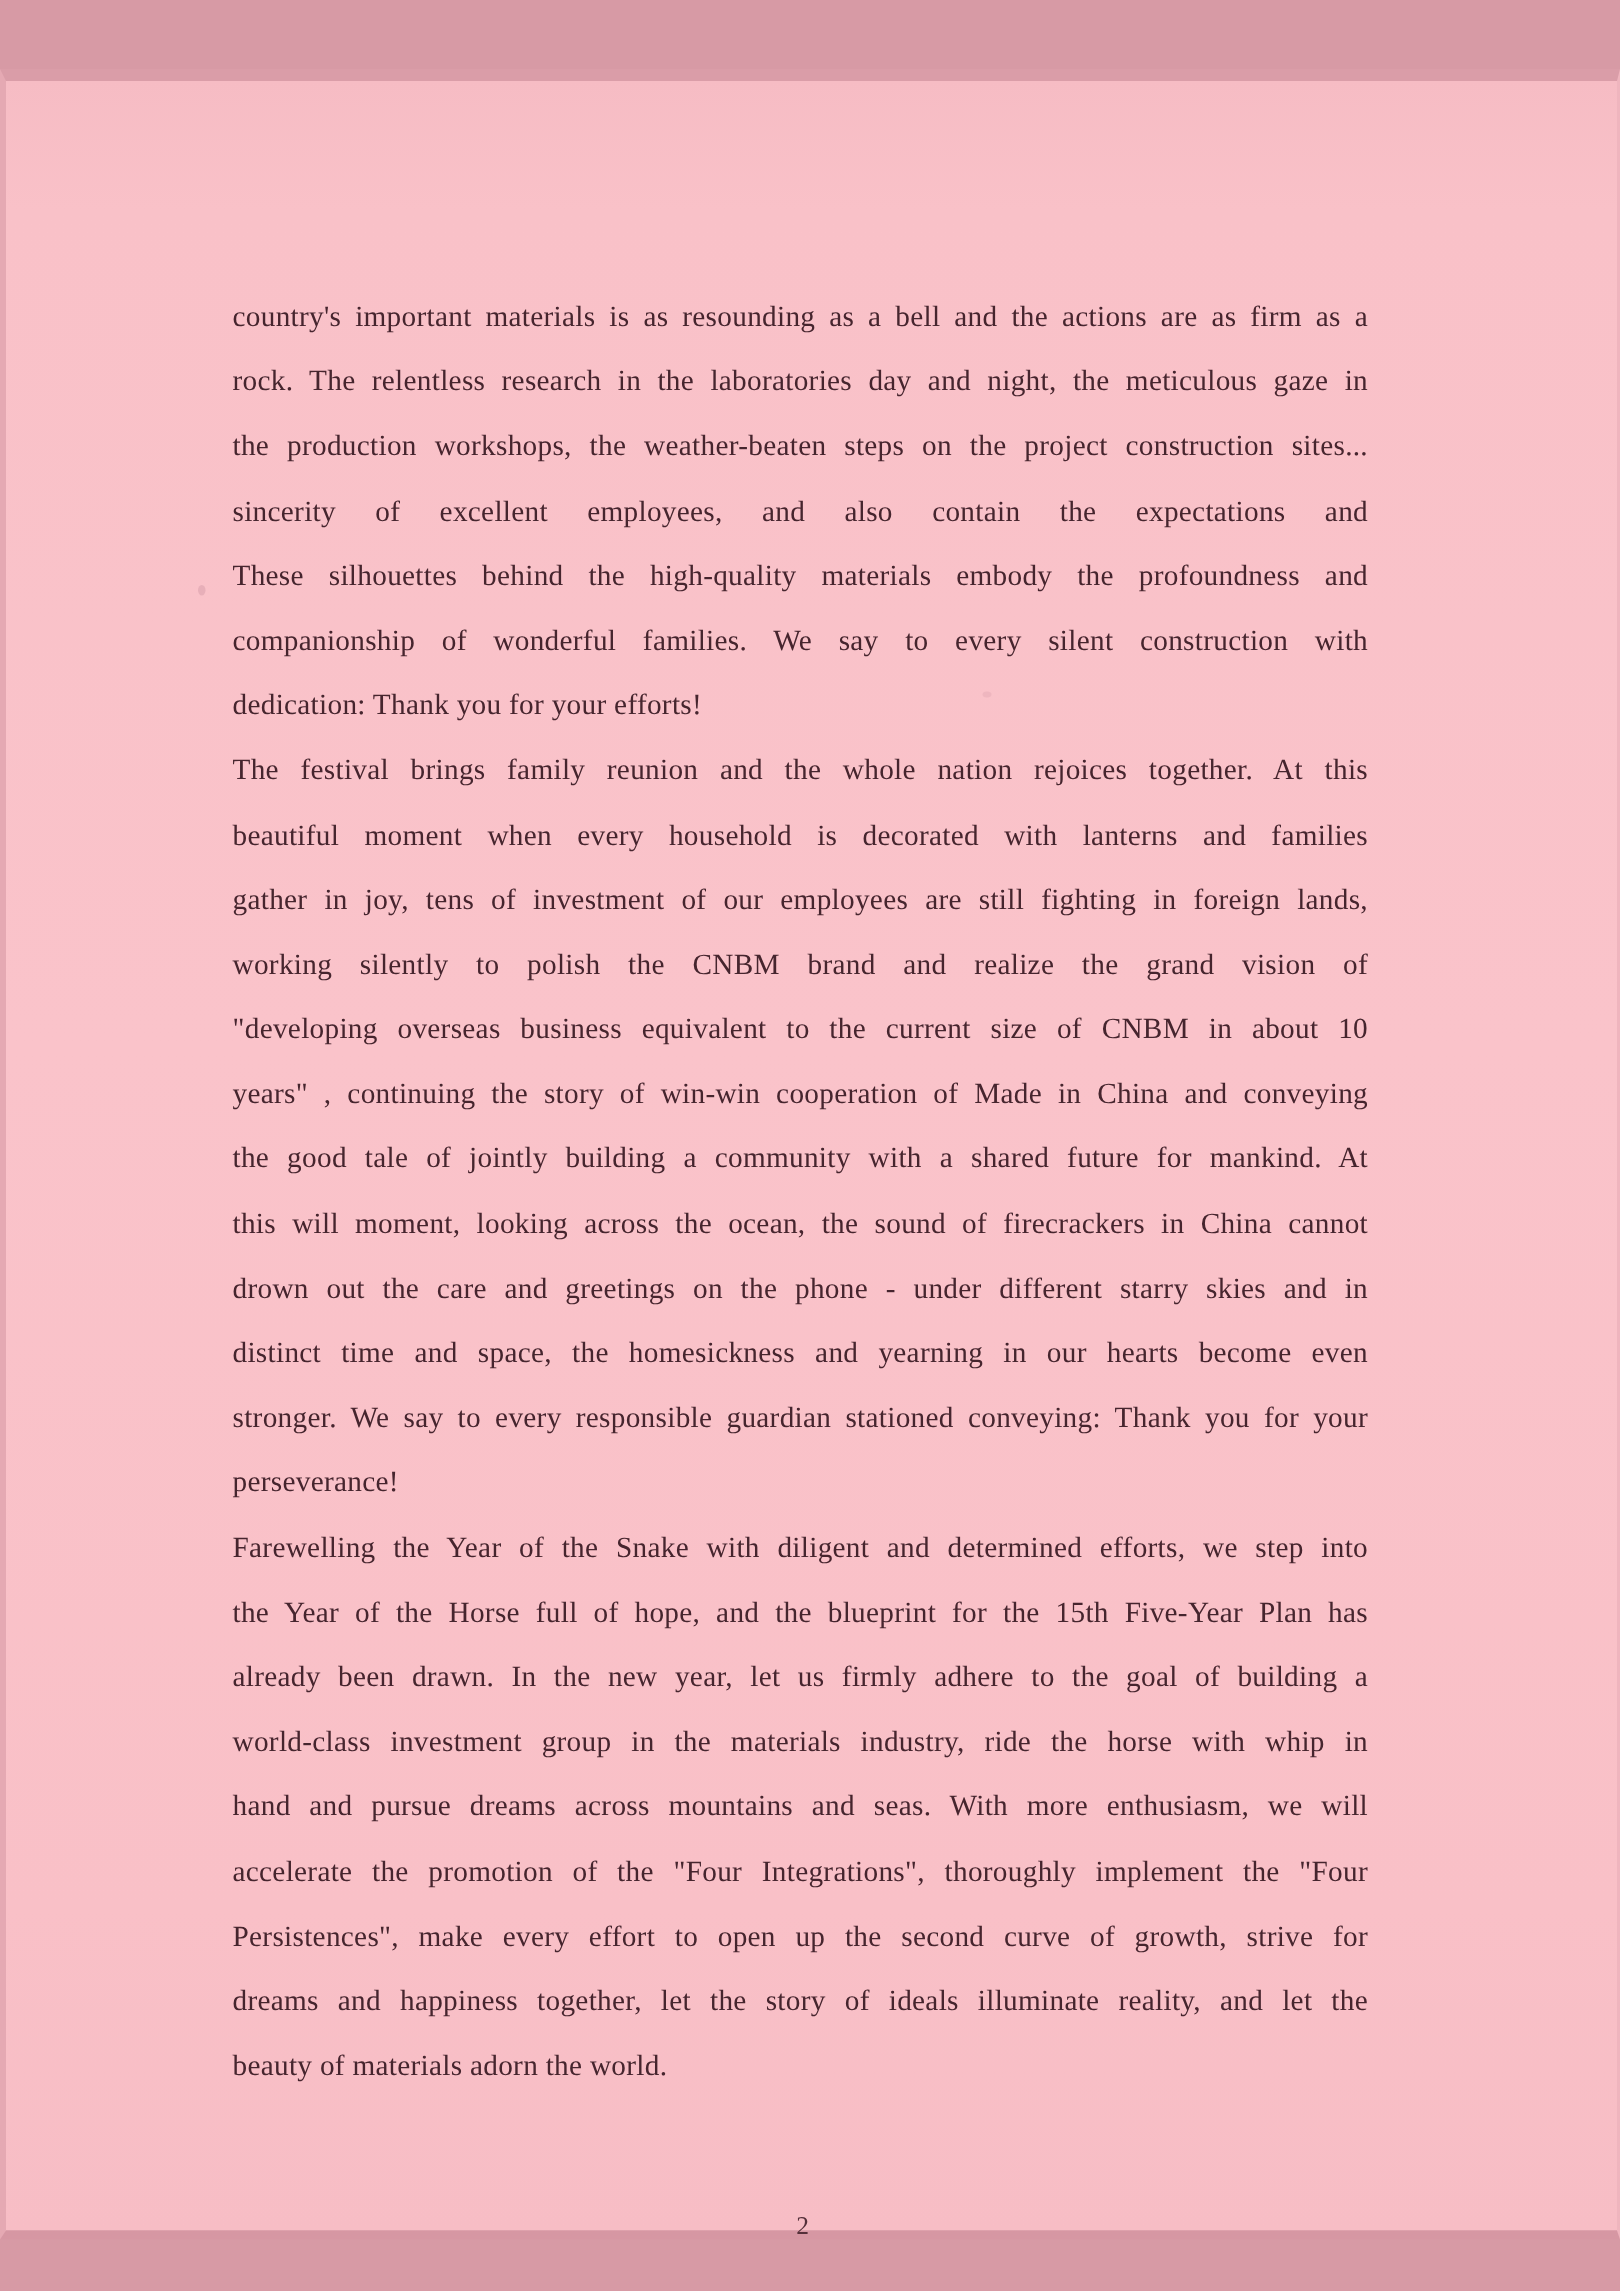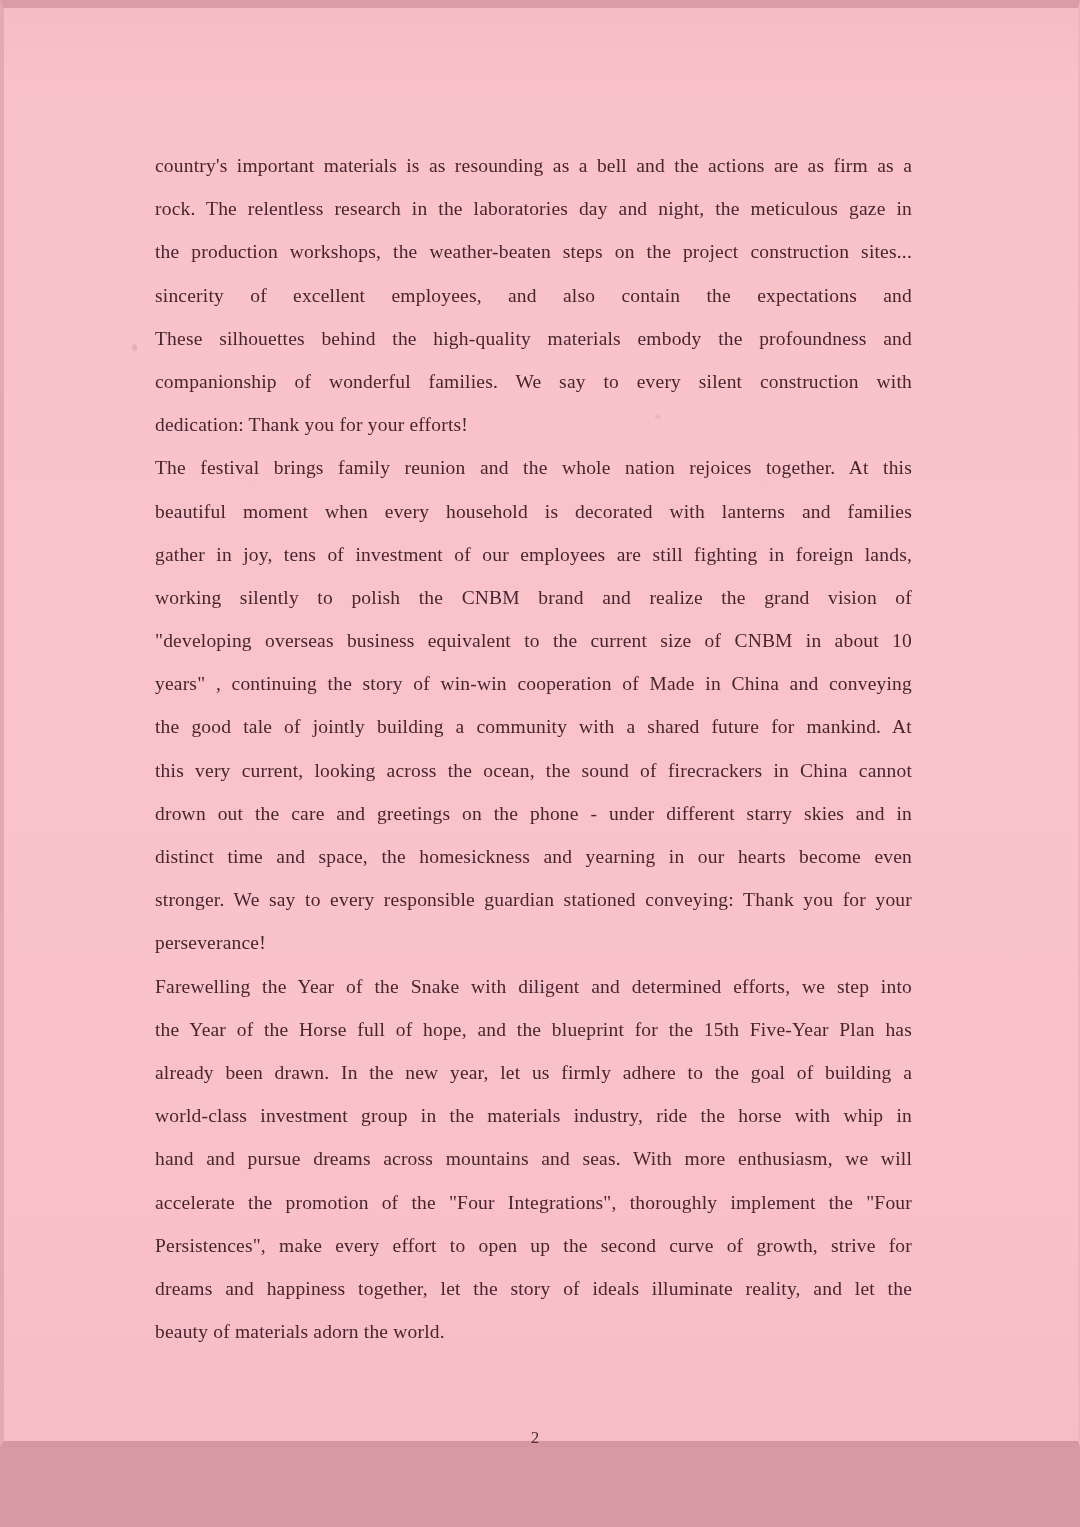--- a/index.html
+++ b/index.html
@@ -16,20 +16,21 @@
   .scan-page {
     position: relative;
     width: 1080px;
     height: 1447px;
     box-sizing: border-box;
     background: linear-gradient(180deg, #f6bcc4 0%, #f9c1c8 6%, #fac3ca 45%, #f9c0c7 85%, #f7bdc5 100%);
     border-top: 8px solid #da9da8;
     border-left: 4px solid #e5a9b3;
     border-bottom: 6px solid #d697a3;
     border-right: 2px solid #efb5be;
+    margin-top: 46px;
   }
   .text-block {
     position: absolute;
     left: 151px;
     top: 136px;
     width: 757px;
     font-size: 19.5px;
     line-height: 43.2px;
     color: #46252e;
     letter-spacing: 0.2px;
@@ -85,21 +86,21 @@
         <div class="line last">dedication: Thank you for your efforts!</div>
       </div>
     <div class="paragraph">
         <div class="line">The festival brings family reunion and the whole nation rejoices together. At this</div>
         <div class="line">beautiful moment when every household is decorated with lanterns and families</div>
         <div class="line">gather in joy, tens of investment of our employees are still fighting in foreign lands,</div>
         <div class="line">working silently to polish the CNBM brand and realize the grand vision of</div>
         <div class="line">"developing overseas business equivalent to the current size of CNBM in about 10</div>
         <div class="line">years" , continuing the story of win-win cooperation of Made in China and conveying</div>
         <div class="line">the good tale of jointly building a community with a shared future for mankind. At</div>
-        <div class="line">this very current, looking across the ocean, the sound of firecrackers in China cannot</div>
+        <div class="line">this will moment, looking across the ocean, the sound of firecrackers in China cannot</div>
         <div class="line">drown out the care and greetings on the phone - under different starry skies and in</div>
         <div class="line">distinct time and space, the homesickness and yearning in our hearts become even</div>
         <div class="line">stronger. We say to every responsible guardian stationed conveying: Thank you for your</div>
         <div class="line last">perseverance!</div>
       </div>
     <div class="paragraph">
         <div class="line">Farewelling the Year of the Snake with diligent and determined efforts, we step into</div>
         <div class="line">the Year of the Horse full of hope, and the blueprint for the 15th Five-Year Plan has</div>
         <div class="line">already been drawn. In the new year, let us firmly adhere to the goal of building a</div>
         <div class="line">world-class investment group in the materials industry, ride the horse with whip in</div>

